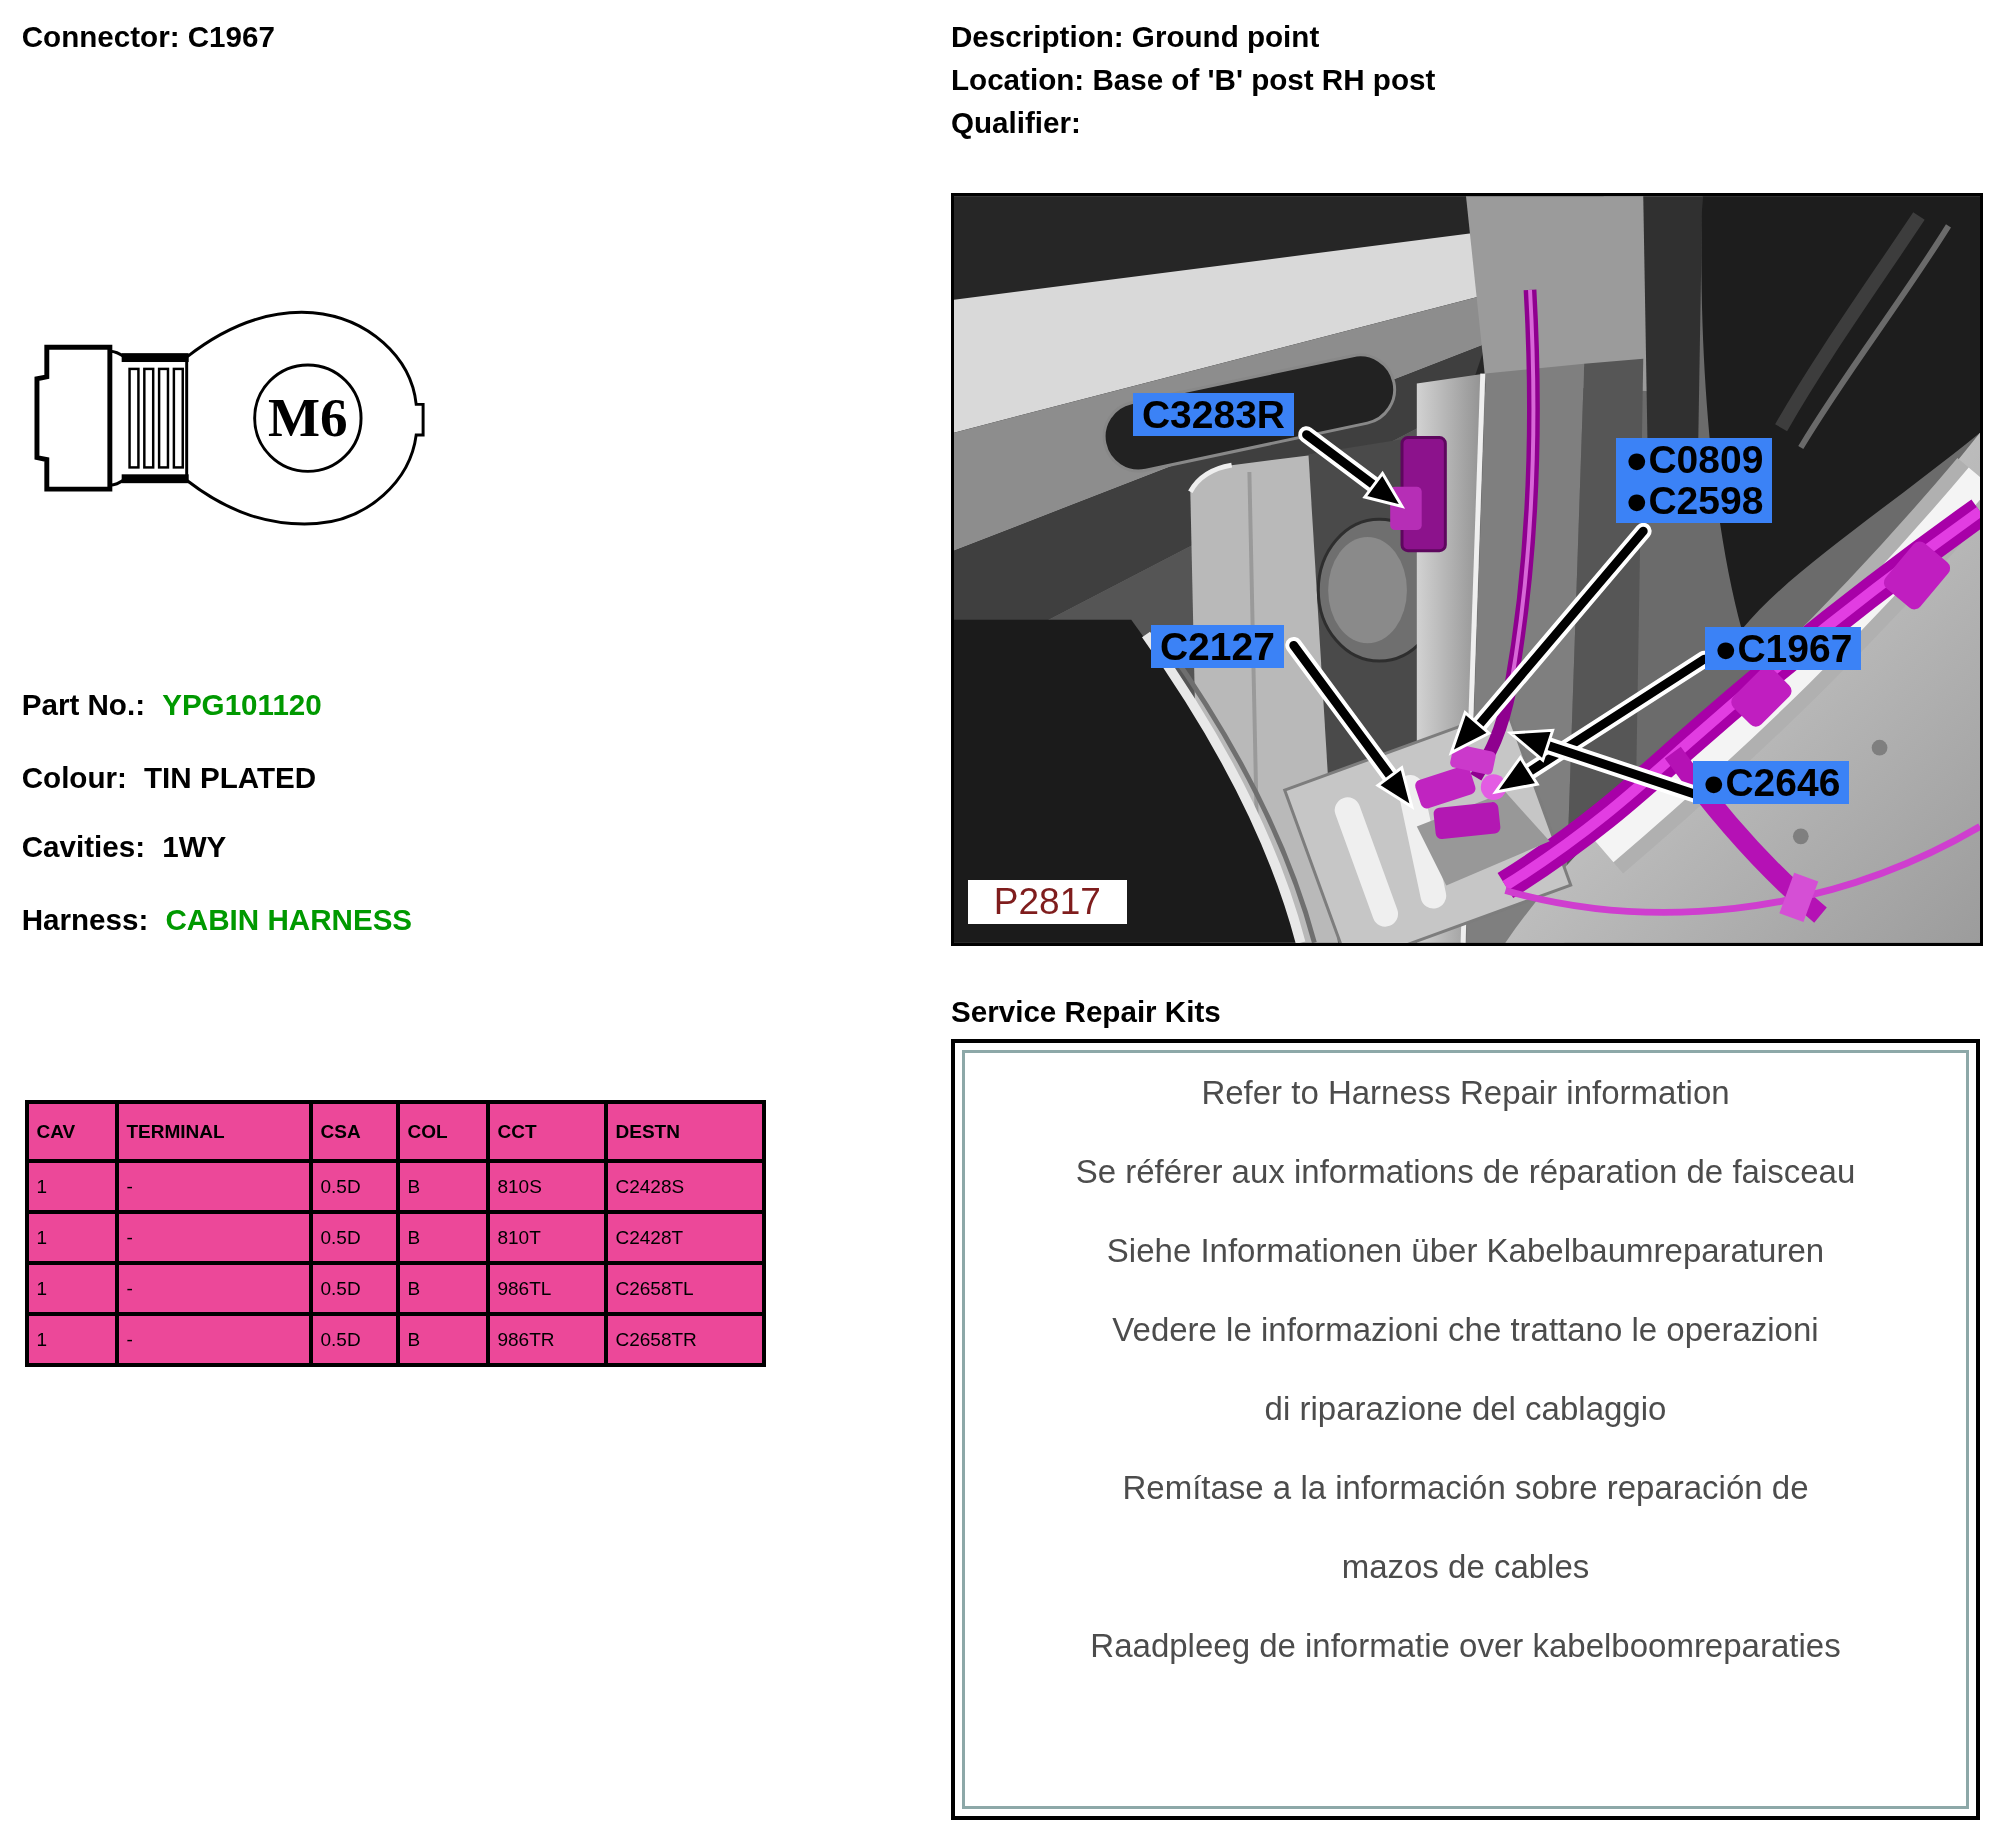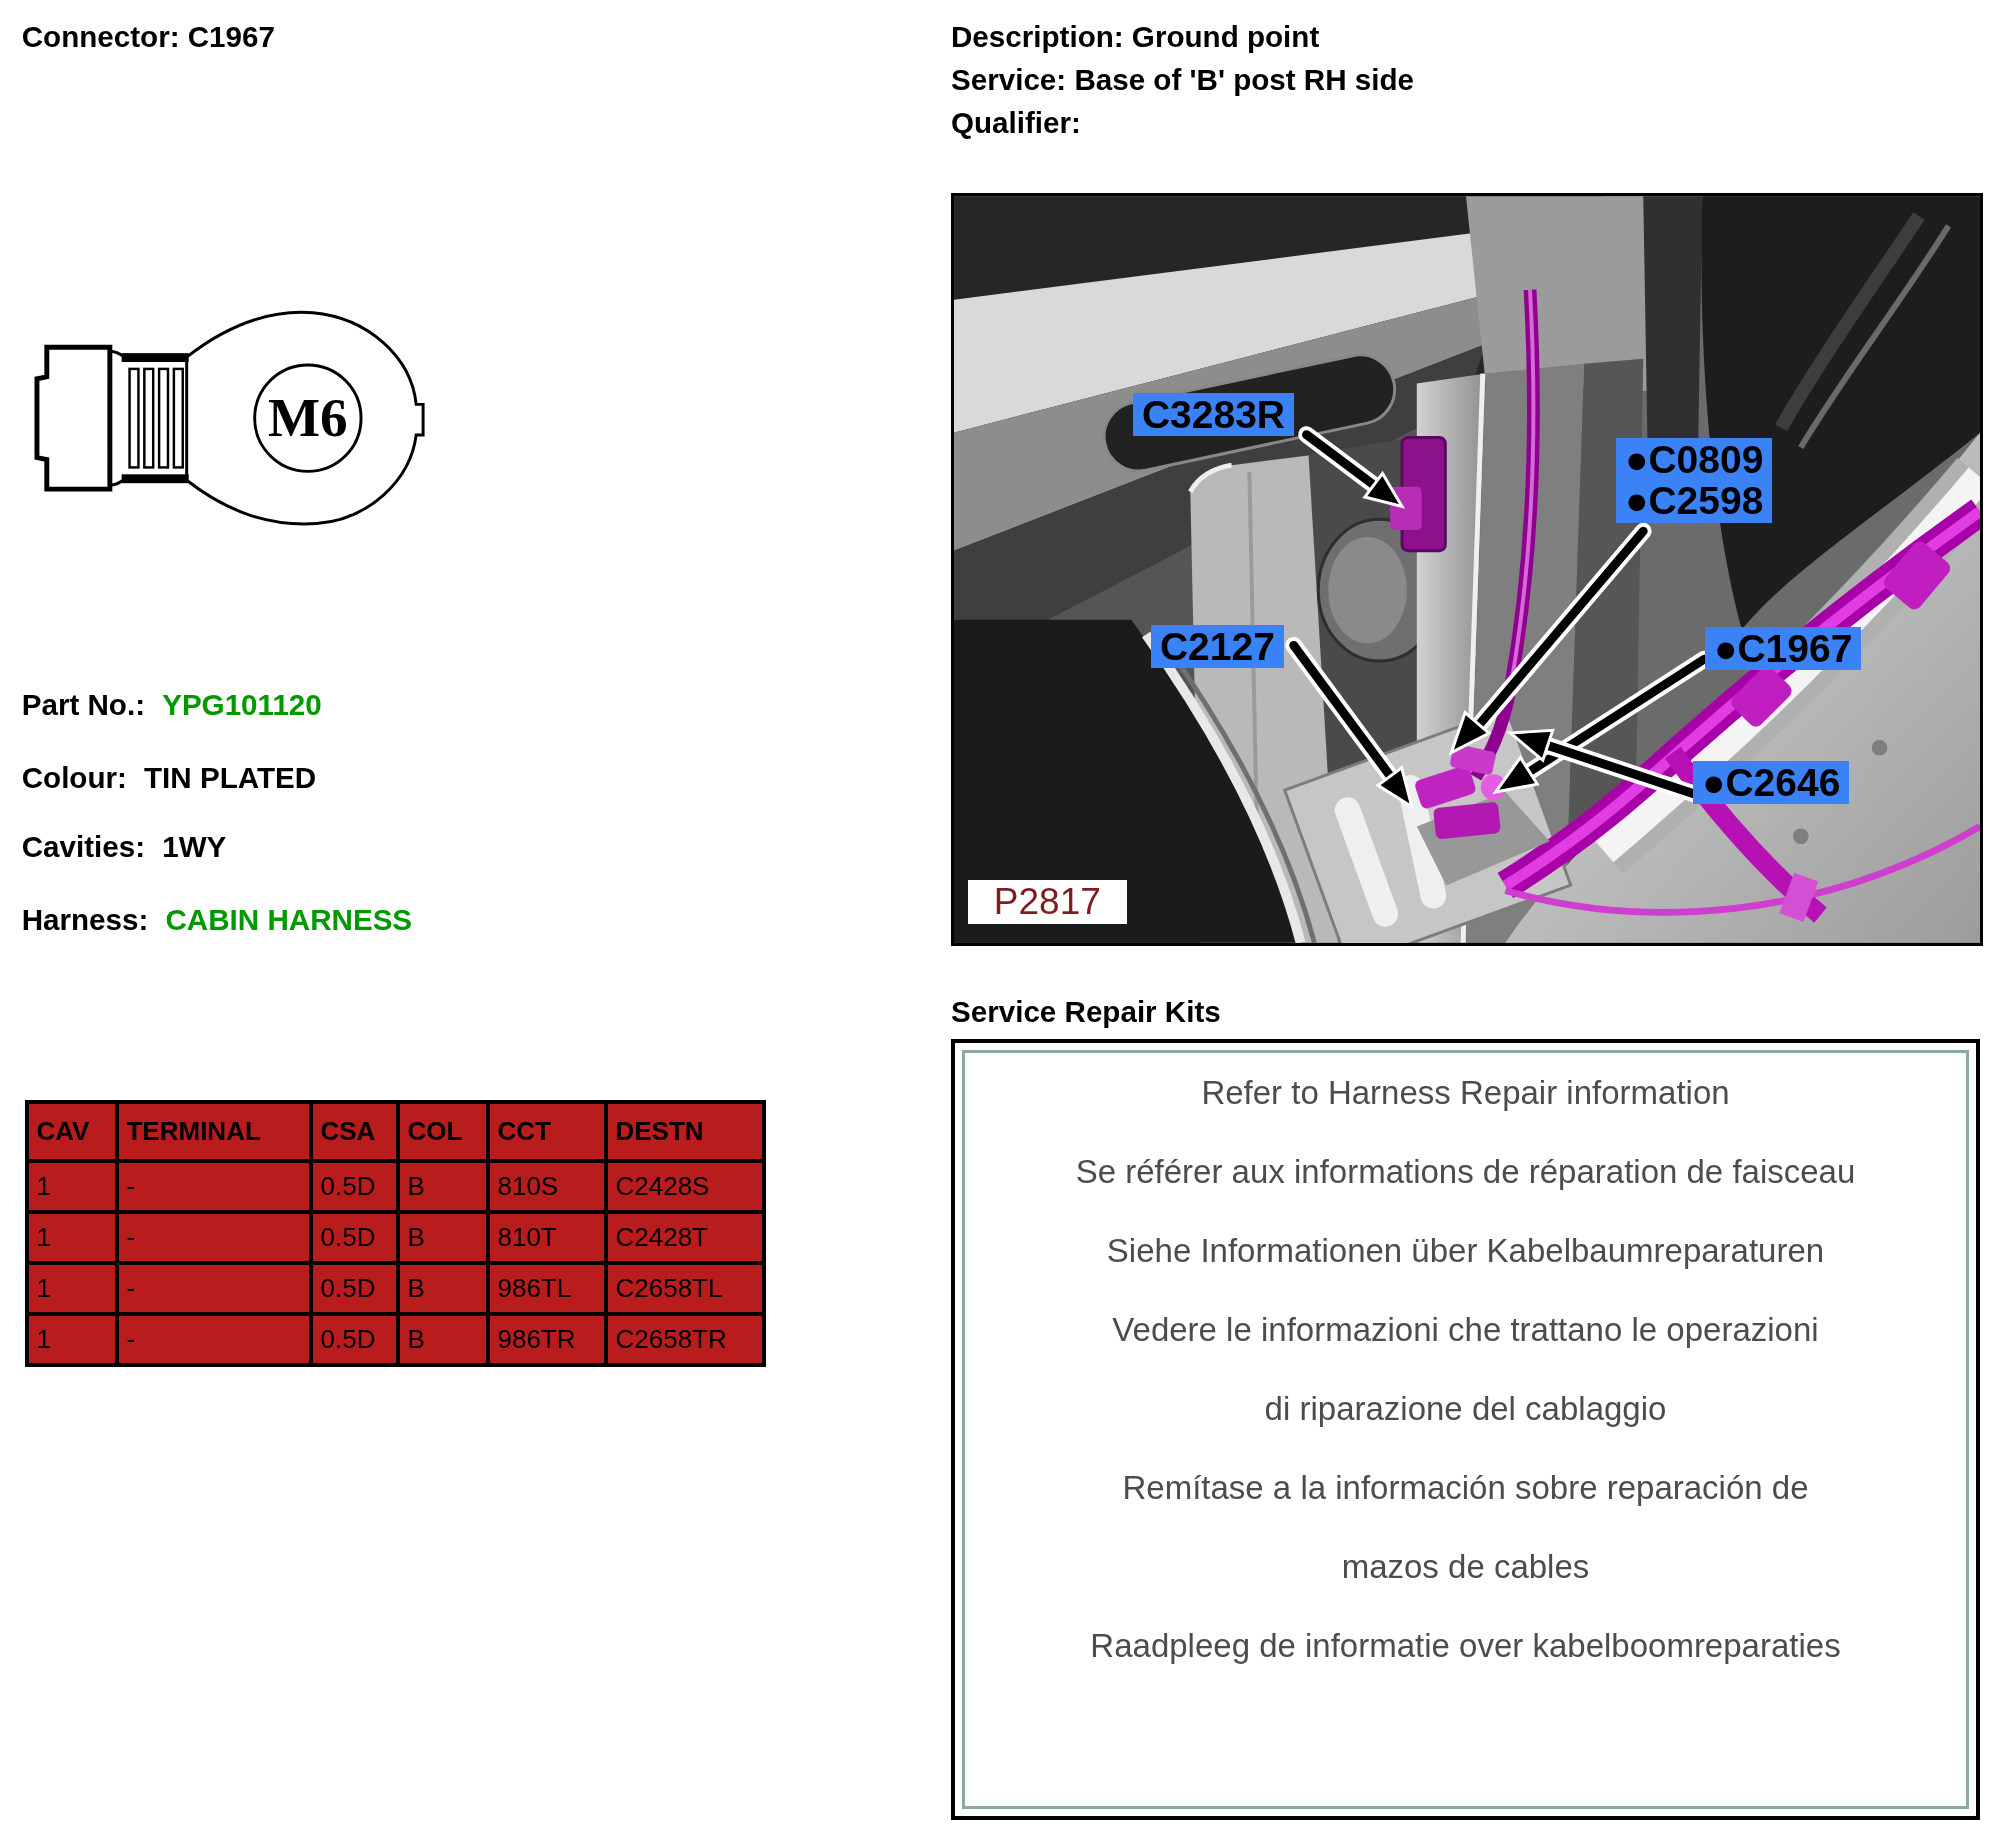--- a/index.html
+++ b/index.html
@@ -7,22 +7,22 @@
         font-family:"Liberation Sans",sans-serif;color:#000;border-radius:19px;}
   .hline{position:absolute;font-size:29.6px;font-weight:bold;white-space:nowrap;}
   .val-green{color:#009900;}
   .val{margin-left:8.9px;}
   
   #terminal-svg{position:absolute;left:24.6px;top:231px;}
   
   #wire-chart-title{position:absolute;left:19.7px;top:1017px;width:552px;text-align:center;
         font-size:43px;font-weight:bold;}
   #wire-table{position:absolute;left:24.6px;top:1100px;border-collapse:collapse;table-layout:fixed;}
-  #wire-table th,#wire-table td{border:4.9px solid #000;font-size:26px;text-align:left;
-        padding:0 0 0 7.9px;white-space:nowrap;overflow:hidden;background:#b91c1c;}
+  #wire-table th,#wire-table td{border:4.9px solid #000;font-size:19px;text-align:left;
+        padding:0 0 0 7.9px;white-space:nowrap;overflow:hidden;background:#ec4899;}
   #wire-table th{height:55px;font-weight:bold;}
   #wire-table td{height:47px;font-weight:normal;}
   
   #photo{position:absolute;left:951px;top:193px;width:1026px;height:747px;border:3.9px solid #000;
         background:#6b6b6b;}
   .callout{position:absolute;background:#3b82f6;color:#000;font-weight:bold;font-size:39px;
         line-height:1.06;padding:1px 8.9px;white-space:nowrap;}
   #photo-ref-label{position:absolute;background:#fff;color:#7f1d1d;font-size:37px;font-weight:normal;
         padding:1px 26px;white-space:nowrap;}
   
@@ -131,21 +131,21 @@
         <td>-</td>
         <td>0.5D</td>
         <td>B</td>
         <td>986TR</td>
         <td>C2658TR</td>
       </tr>
     </tbody>
   </table>
 
   <div class="hline" style="left:951px;top:19.7px;">Description: Ground point</div>
-  <div class="hline" style="left:951px;top:63px;">Service: Base of 'B' post RH side</div>
+  <div class="hline" style="left:951px;top:63px;">Location: Base of 'B' post RH post</div>
   <div class="hline" style="left:951px;top:106px;">Qualifier:</div>
 
   <div id="photo">
     <svg width="1026" height="747" viewBox="0 0 1042 758">
       <defs>
         <linearGradient id="gPillar" x1="0" y1="0" x2="1" y2="0">
           <stop offset="0" stop-color="#d2d2d2"></stop>
             <stop offset="1" stop-color="#8f8f8f"></stop>
         </linearGradient>
         <linearGradient id="gFloor" x1="0" y1="0" x2="1" y2="1">

